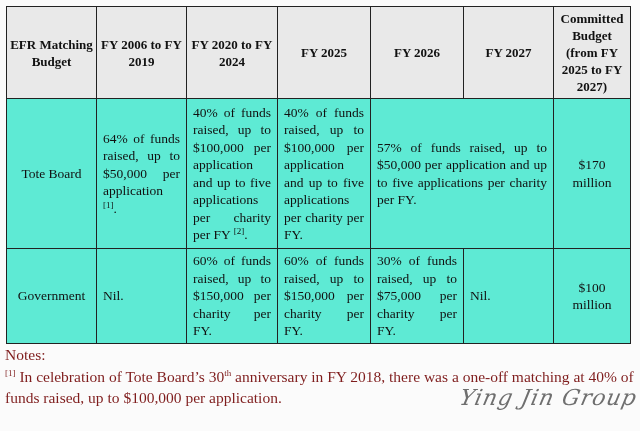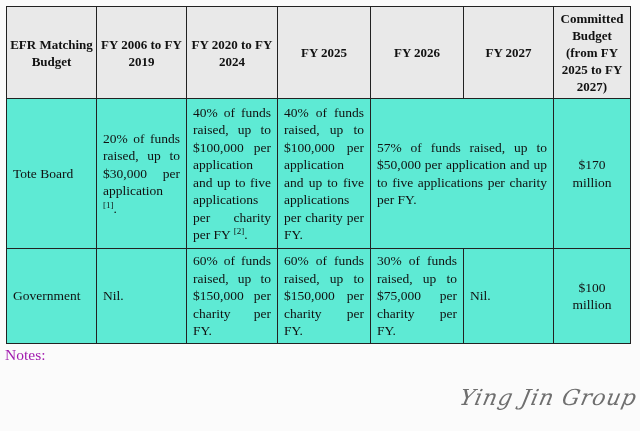--- a/index.html
+++ b/index.html
@@ -37,31 +37,31 @@
     font-size: 13.5px;
     line-height: 17.5px;
     padding: 2px 6px;
     vertical-align: middle;
     background: #5eead4;
   }
   tr.row-tote td { height: 150px; }
   tr.row-gov td { height: 95px; }
   td.justify { text-align: justify; text-justify: inter-word; }
   td.v-top { vertical-align: top; padding-top: 4px; }
-  td.label-cell { text-align: left; padding-left: 9px; margin-left: 6px; }
+  td.label-cell { text-align: center; padding-left: 9px; margin-left: 6px; }
   td.budget-cell { text-align: center; padding-right: 6px; }
   sup { font-size: 9px; line-height: 0; vertical-align: super; }
 
   .notes {
     position: absolute;
     left: 5px; top: 344px;
     width: 632px;
     font-size: 15.5px;
     line-height: 21.5px;
-    color: #a21caf;
+    color: #7f1d1d;
   }
   .notes .note-line { display: block; }
 
   .watermark {
     position: absolute;
     right: 3px; top: 385px;
     font-family: "DejaVu Serif", "Liberation Serif", serif;
     font-style: italic;
     font-size: 22px;
     color: #6f6f6f;
@@ -93,37 +93,38 @@
         <th>FY 2020 to FY 2024</th>
         <th>FY 2025</th>
         <th>FY 2026</th>
         <th>FY 2027</th>
         <th>Committed Budget (from FY 2025 to FY 2027)</th>
       </tr>
     </thead>
     <tbody>
       <tr class="row-tote">
         <td class="label-cell">Tote Board</td>
-        <td class="justify"><span>20% of funds raised, up to $30,000 per application </span><sup>[1]</sup><span>.</span></td>
+        <td class="justify"><span>64% of funds raised, up to $50,000 per application </span><sup>[1]</sup><span>.</span></td>
         <td class="justify v-top"><span>40% of funds raised, up to $100,000 per application and up to five applications per charity per FY </span><sup>[2]</sup><span>.</span></td>
         <td class="justify v-top">40% of funds raised, up to $100,000 per application and up to five applications per charity per FY.</td>
         <td class="justify" colspan="2">57% of funds raised, up to $50,000 per application and up to five applications per charity per FY.</td>
         <td class="budget-cell">$170 million</td>
       </tr>
       <tr class="row-gov">
         <td class="label-cell">Government</td>
         <td>Nil.</td>
         <td class="justify v-top">60% of funds raised, up to $150,000 per charity per FY.</td>
         <td class="justify v-top">60% of funds raised, up to $150,000 per charity per FY.</td>
         <td class="justify v-top">30% of funds raised, up to $75,000 per charity per FY.</td>
         <td>Nil.</td>
         <td class="budget-cell">$100 million</td>
       </tr>
     </tbody>
   </table>
 
   <div class="notes">
     <span class="note-line">Notes:</span>
+    <span class="note-line"><sup>[1]</sup><span> In celebration of Tote Board’s 30</span><sup>th</sup><span> anniversary in FY 2018, there was a one-off matching at 40% of funds raised, up to $100,000 per application.</span></span>
   </div>
 
   <div class="watermark">Ying Jin Group</div>
 
 </div>
 
 </body></html>

